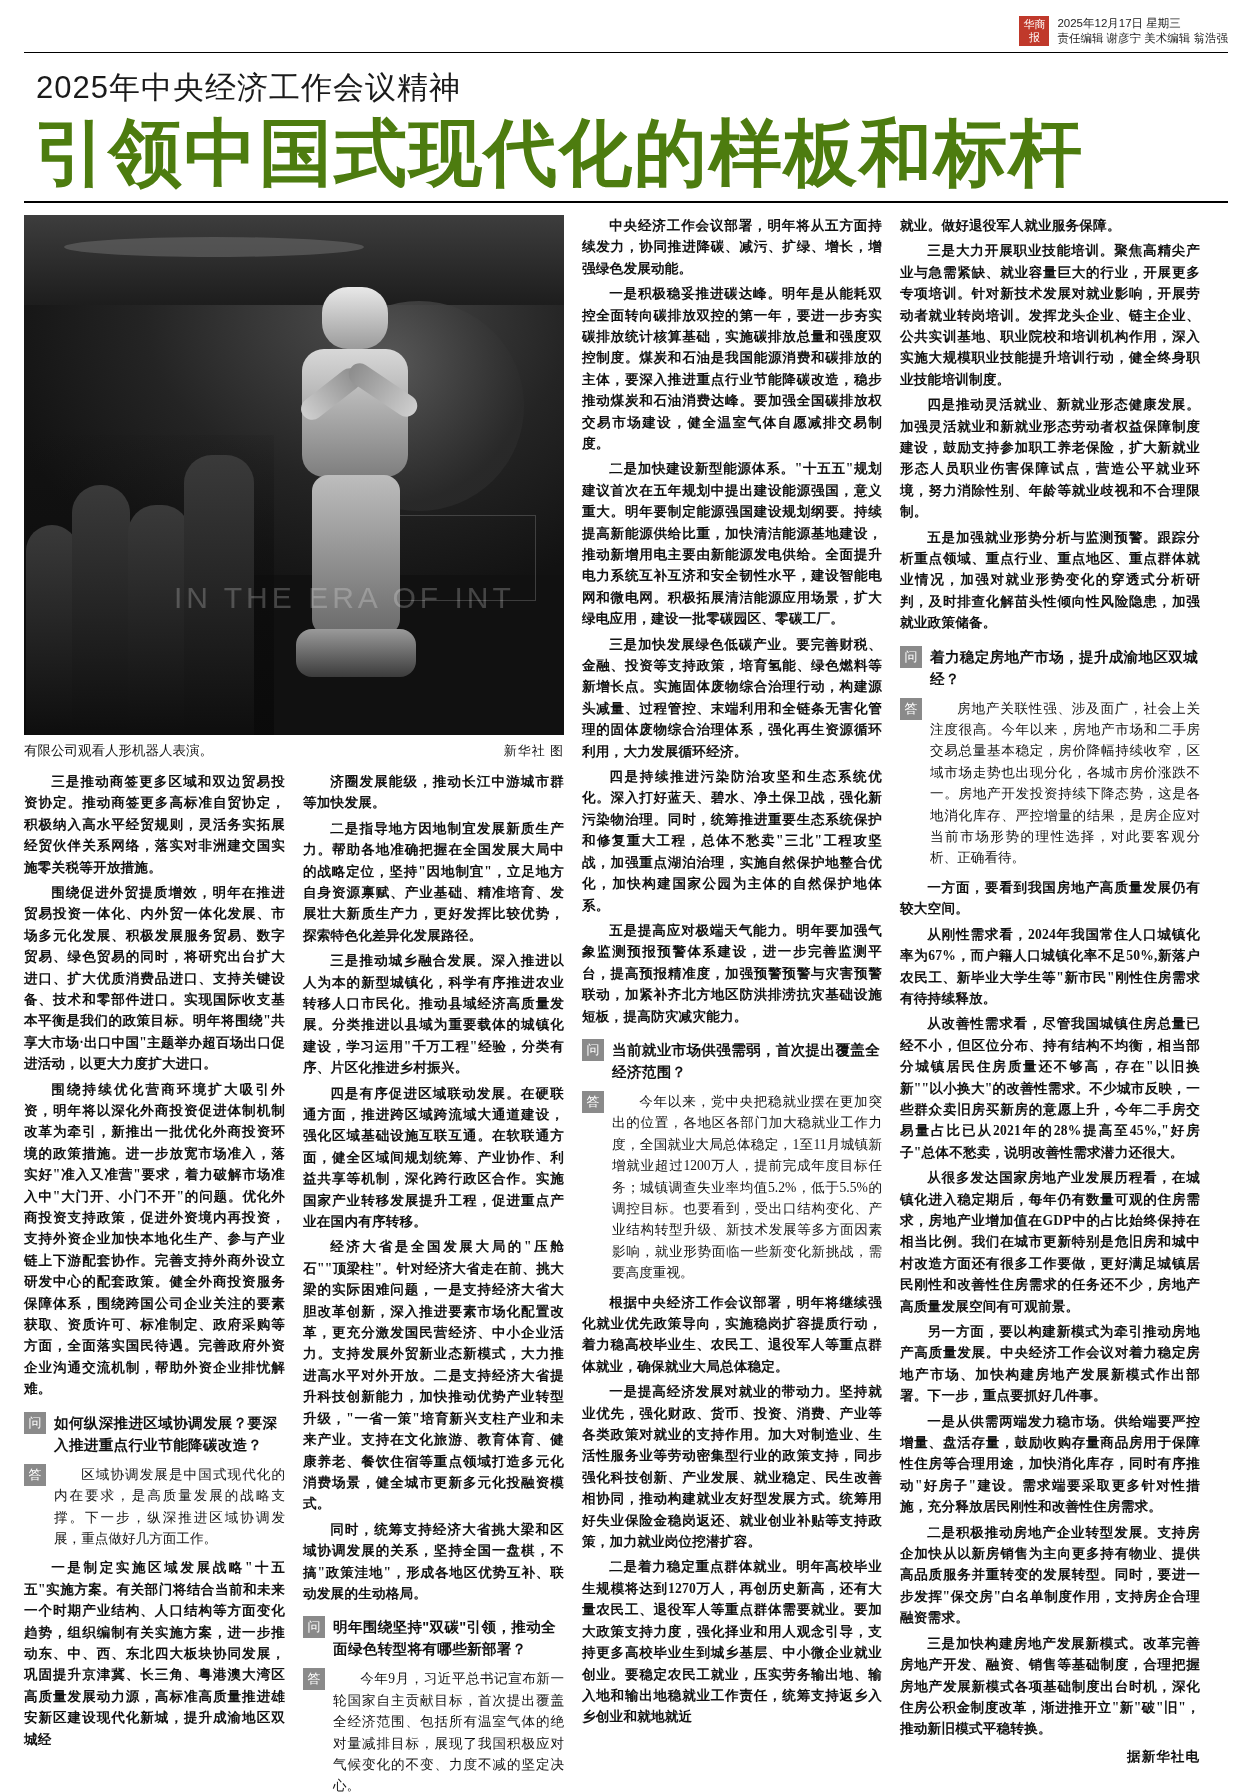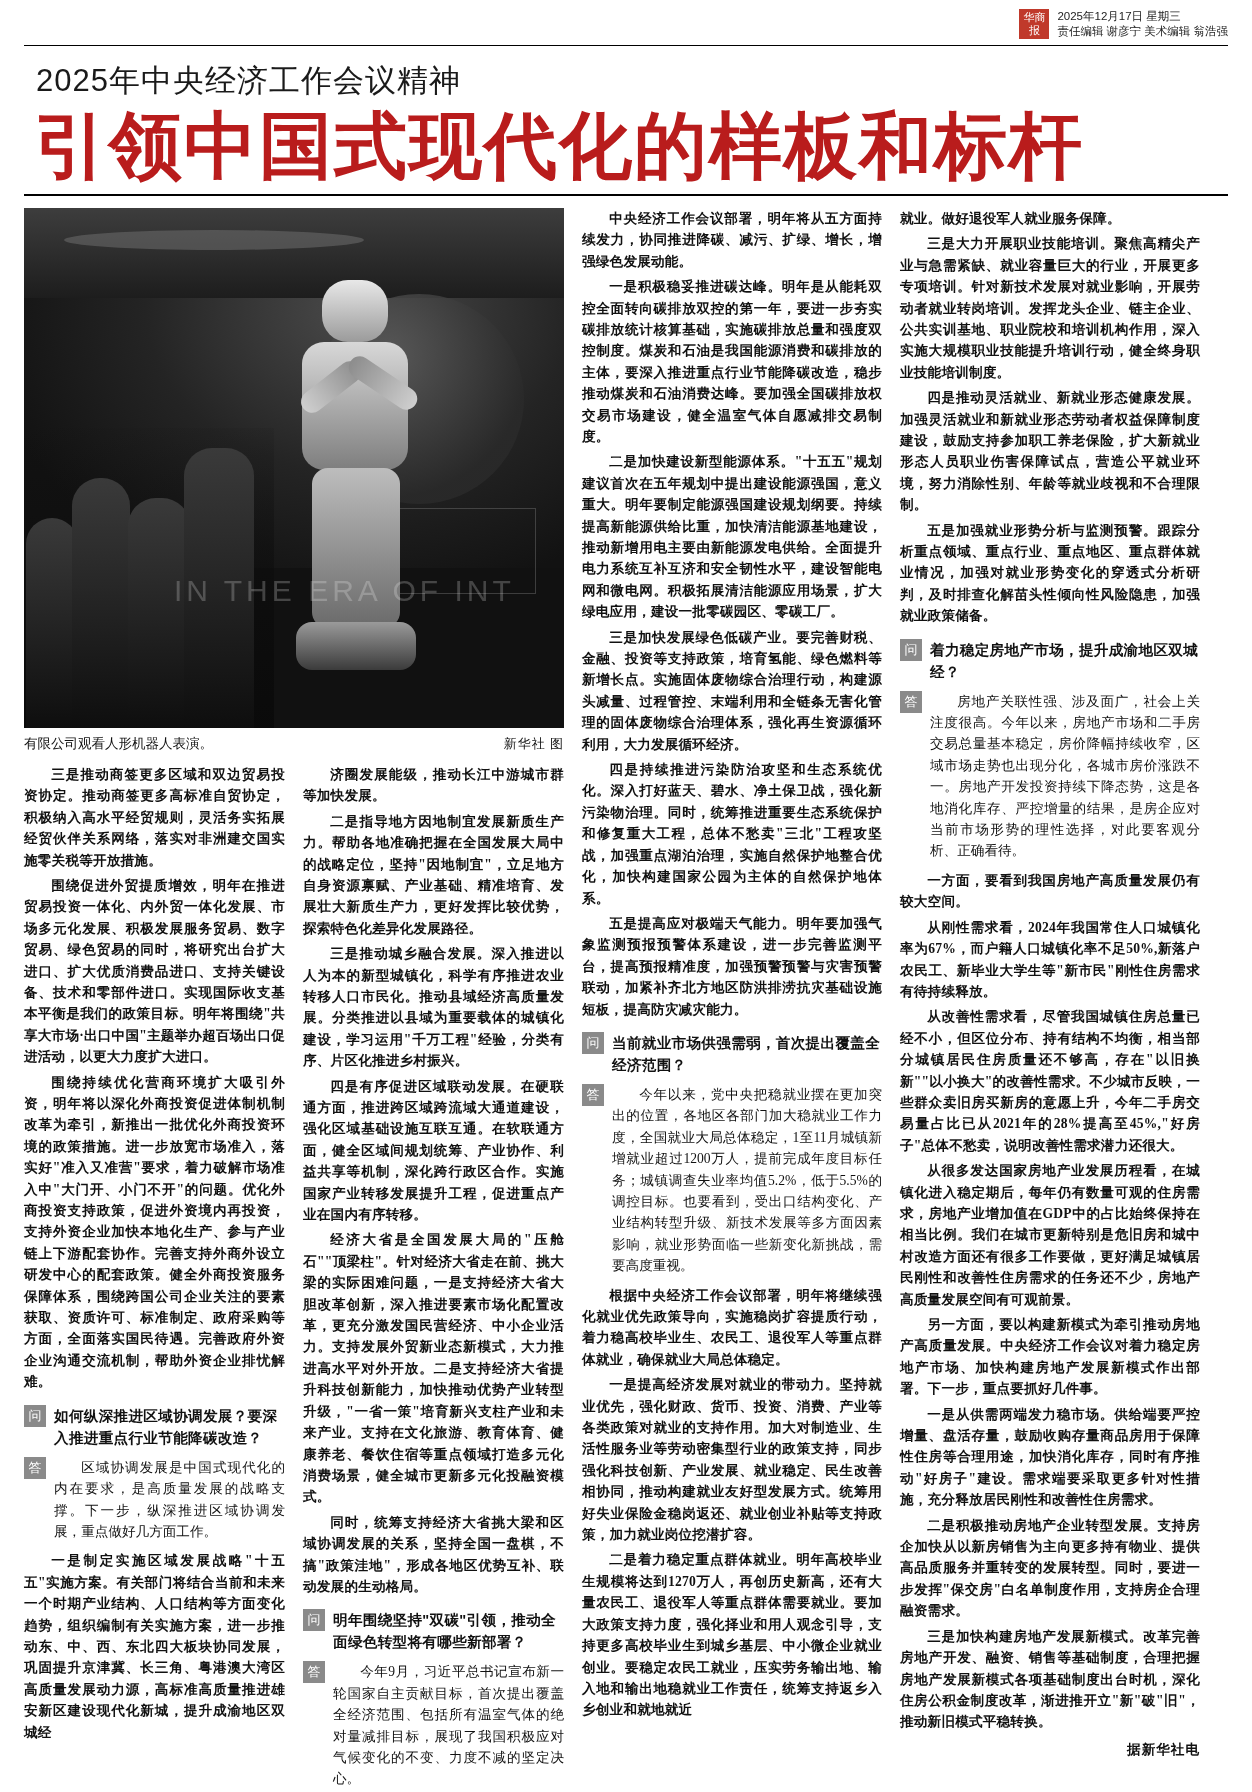--- a/index.html
+++ b/index.html
@@ -16,21 +16,21 @@
     position:relative;
     box-sizing:border-box;
     padding:0 24px 30px 24px;
   }
 
   
   .masthead{
     display:flex;
     justify-content:flex-end;
     align-items:flex-end;
-    padding:9px 0 2px 0;
+    padding:16px 0 2px 0;
   }
   .masthead-inner{display:flex;align-items:flex-start;gap:8px;}
   .logo-box{
     width:30px;height:30px;background:#c0392b;color:#fff;
     font-family:"Liberation Serif",serif;font-size:11px;line-height:13px;
     text-align:center;padding-top:2px;box-sizing:border-box;
   }
   .mast-lines{font-size:11.5px;line-height:15px;color:#222;font-family:"Liberation Sans",sans-serif;}
   .mast-lines div{white-space:nowrap;}
 
@@ -45,21 +45,21 @@
     color:#1a1a1a;
     margin:14px 0 2px 12px;
   }
   .headline{
     font-family:"Liberation Sans","DejaVu Sans",sans-serif;
     font-weight:bold;
     font-size:73px;
     letter-spacing:2px;
     line-height:1.04;
     margin:6px 0 10px 10px;
-    color:#b91c1c;
+    color:#4d7c0f;
   }
   .rule-head{border:0;border-top:2px solid #000;margin:6px 0 12px 0;}
 
   
   .content{
     display:flex;
     gap:18px;
     align-items:flex-start;
   }
   .col{

